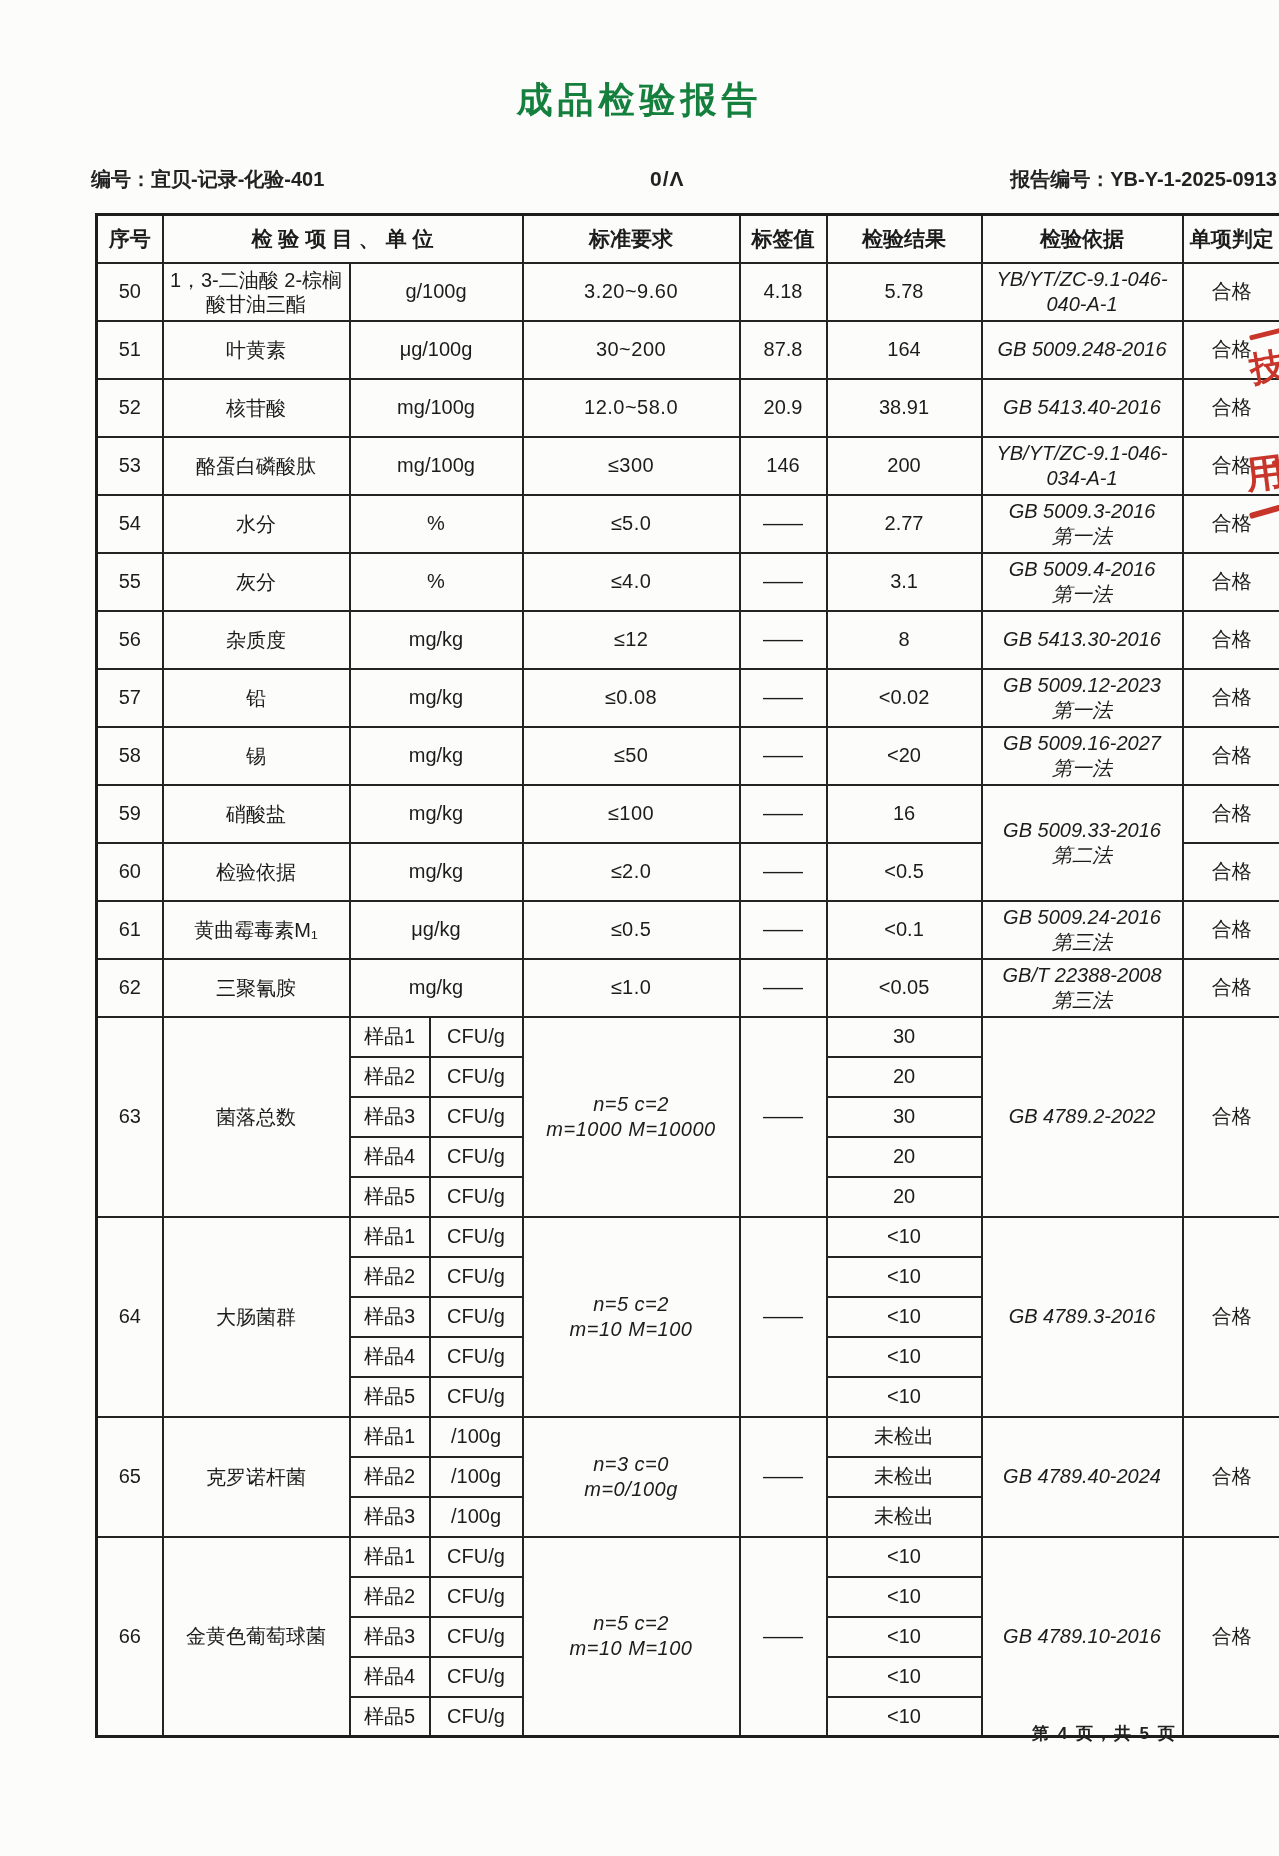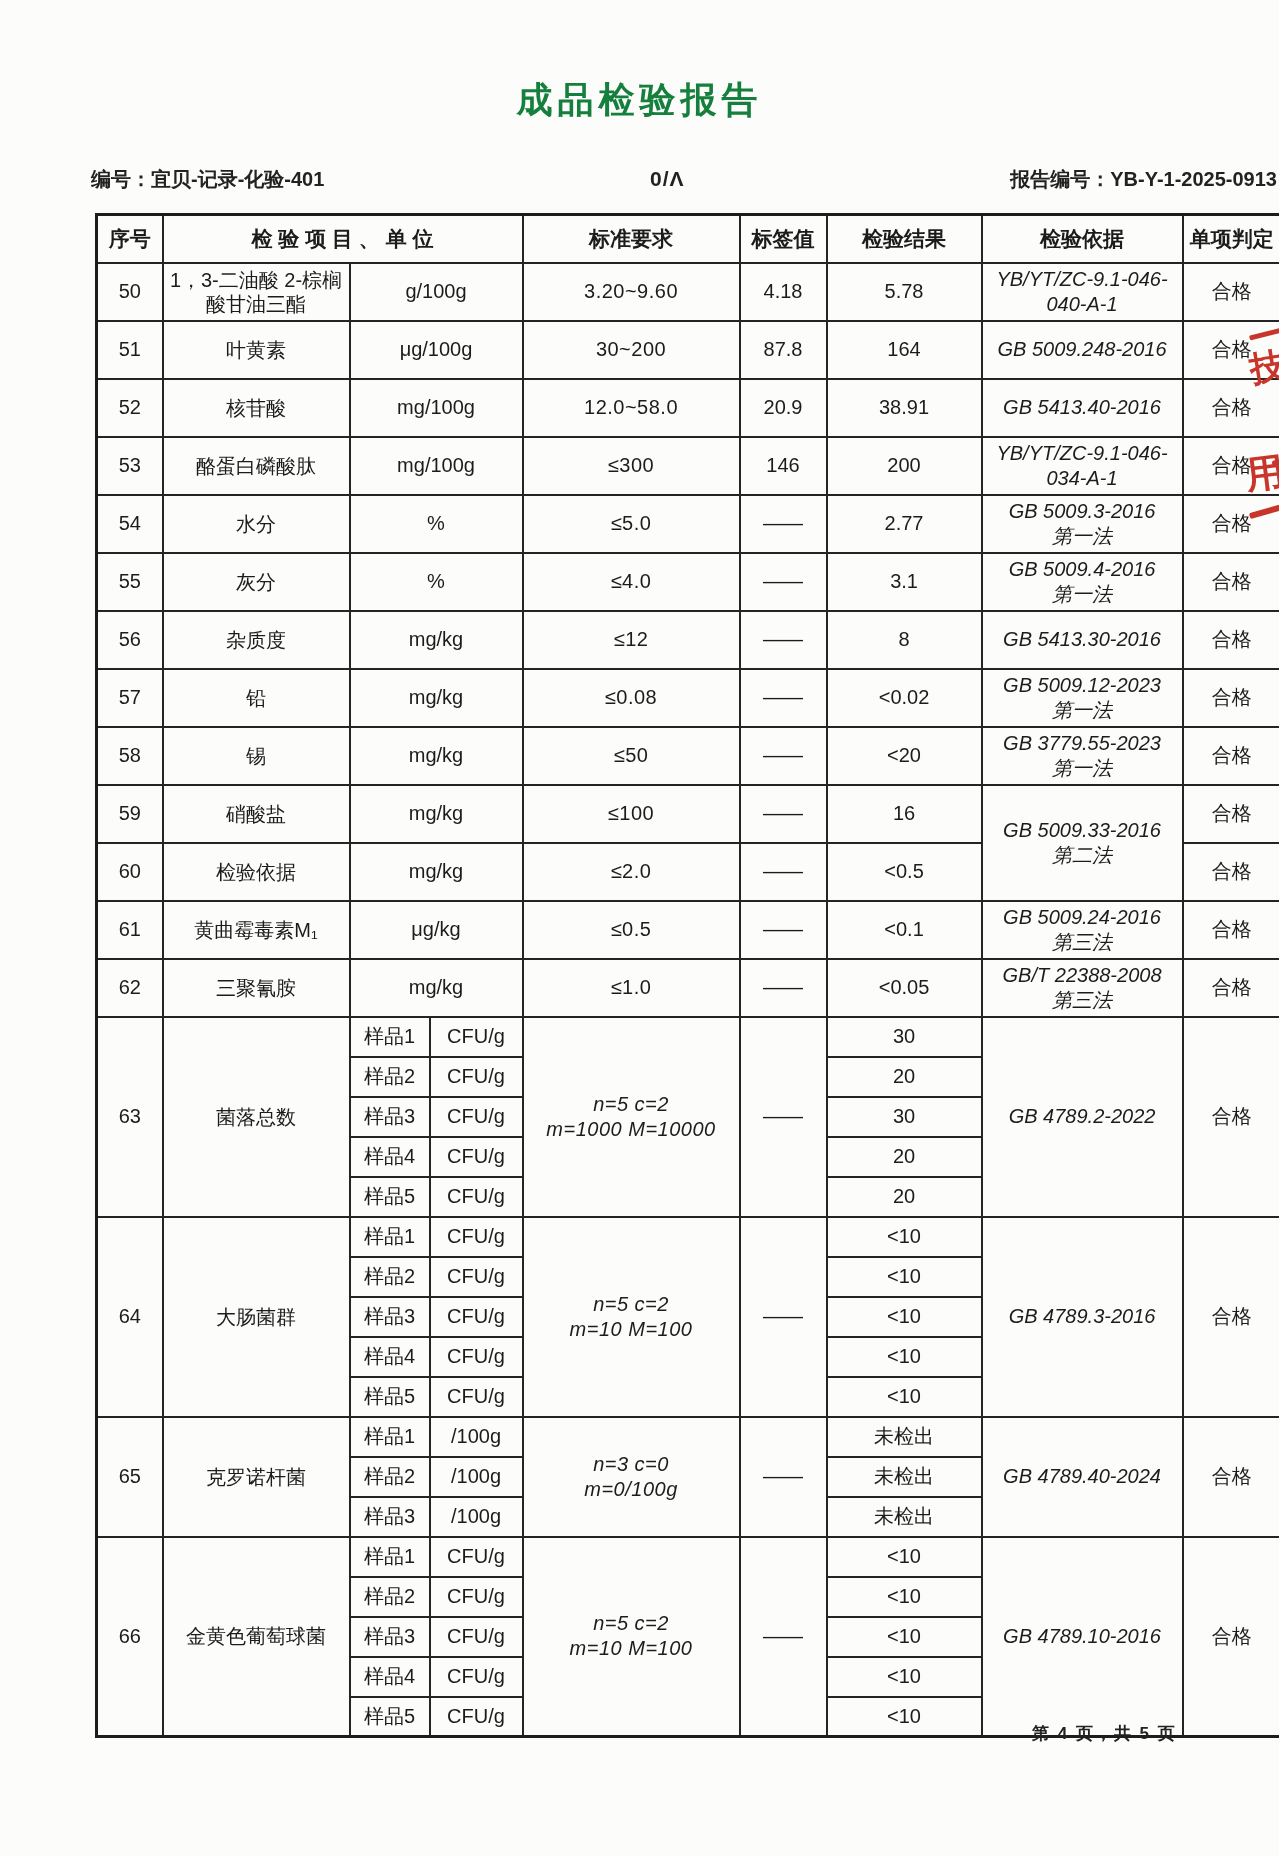--- a/index.html
+++ b/index.html
@@ -184,21 +184,21 @@
 第一法</td>
           <td>合格</td>
         </tr>
         <tr class="r-s">
           <td>58</td>
           <td class="item">锡</td>
           <td colspan="2">mg/kg</td>
           <td class="cell-standard">≤50</td>
           <td>——</td>
           <td>&lt;20</td>
-          <td rowspan="1" class="pre basis">GB 3779.55-2023
+          <td rowspan="1" class="pre basis">GB 5009.16-2027
 第一法</td>
           <td>合格</td>
         </tr>
         <tr class="r-s">
           <td>59</td>
           <td class="item">硝酸盐</td>
           <td colspan="2">mg/kg</td>
           <td class="cell-standard">≤100</td>
           <td>——</td>
           <td>16</td>

